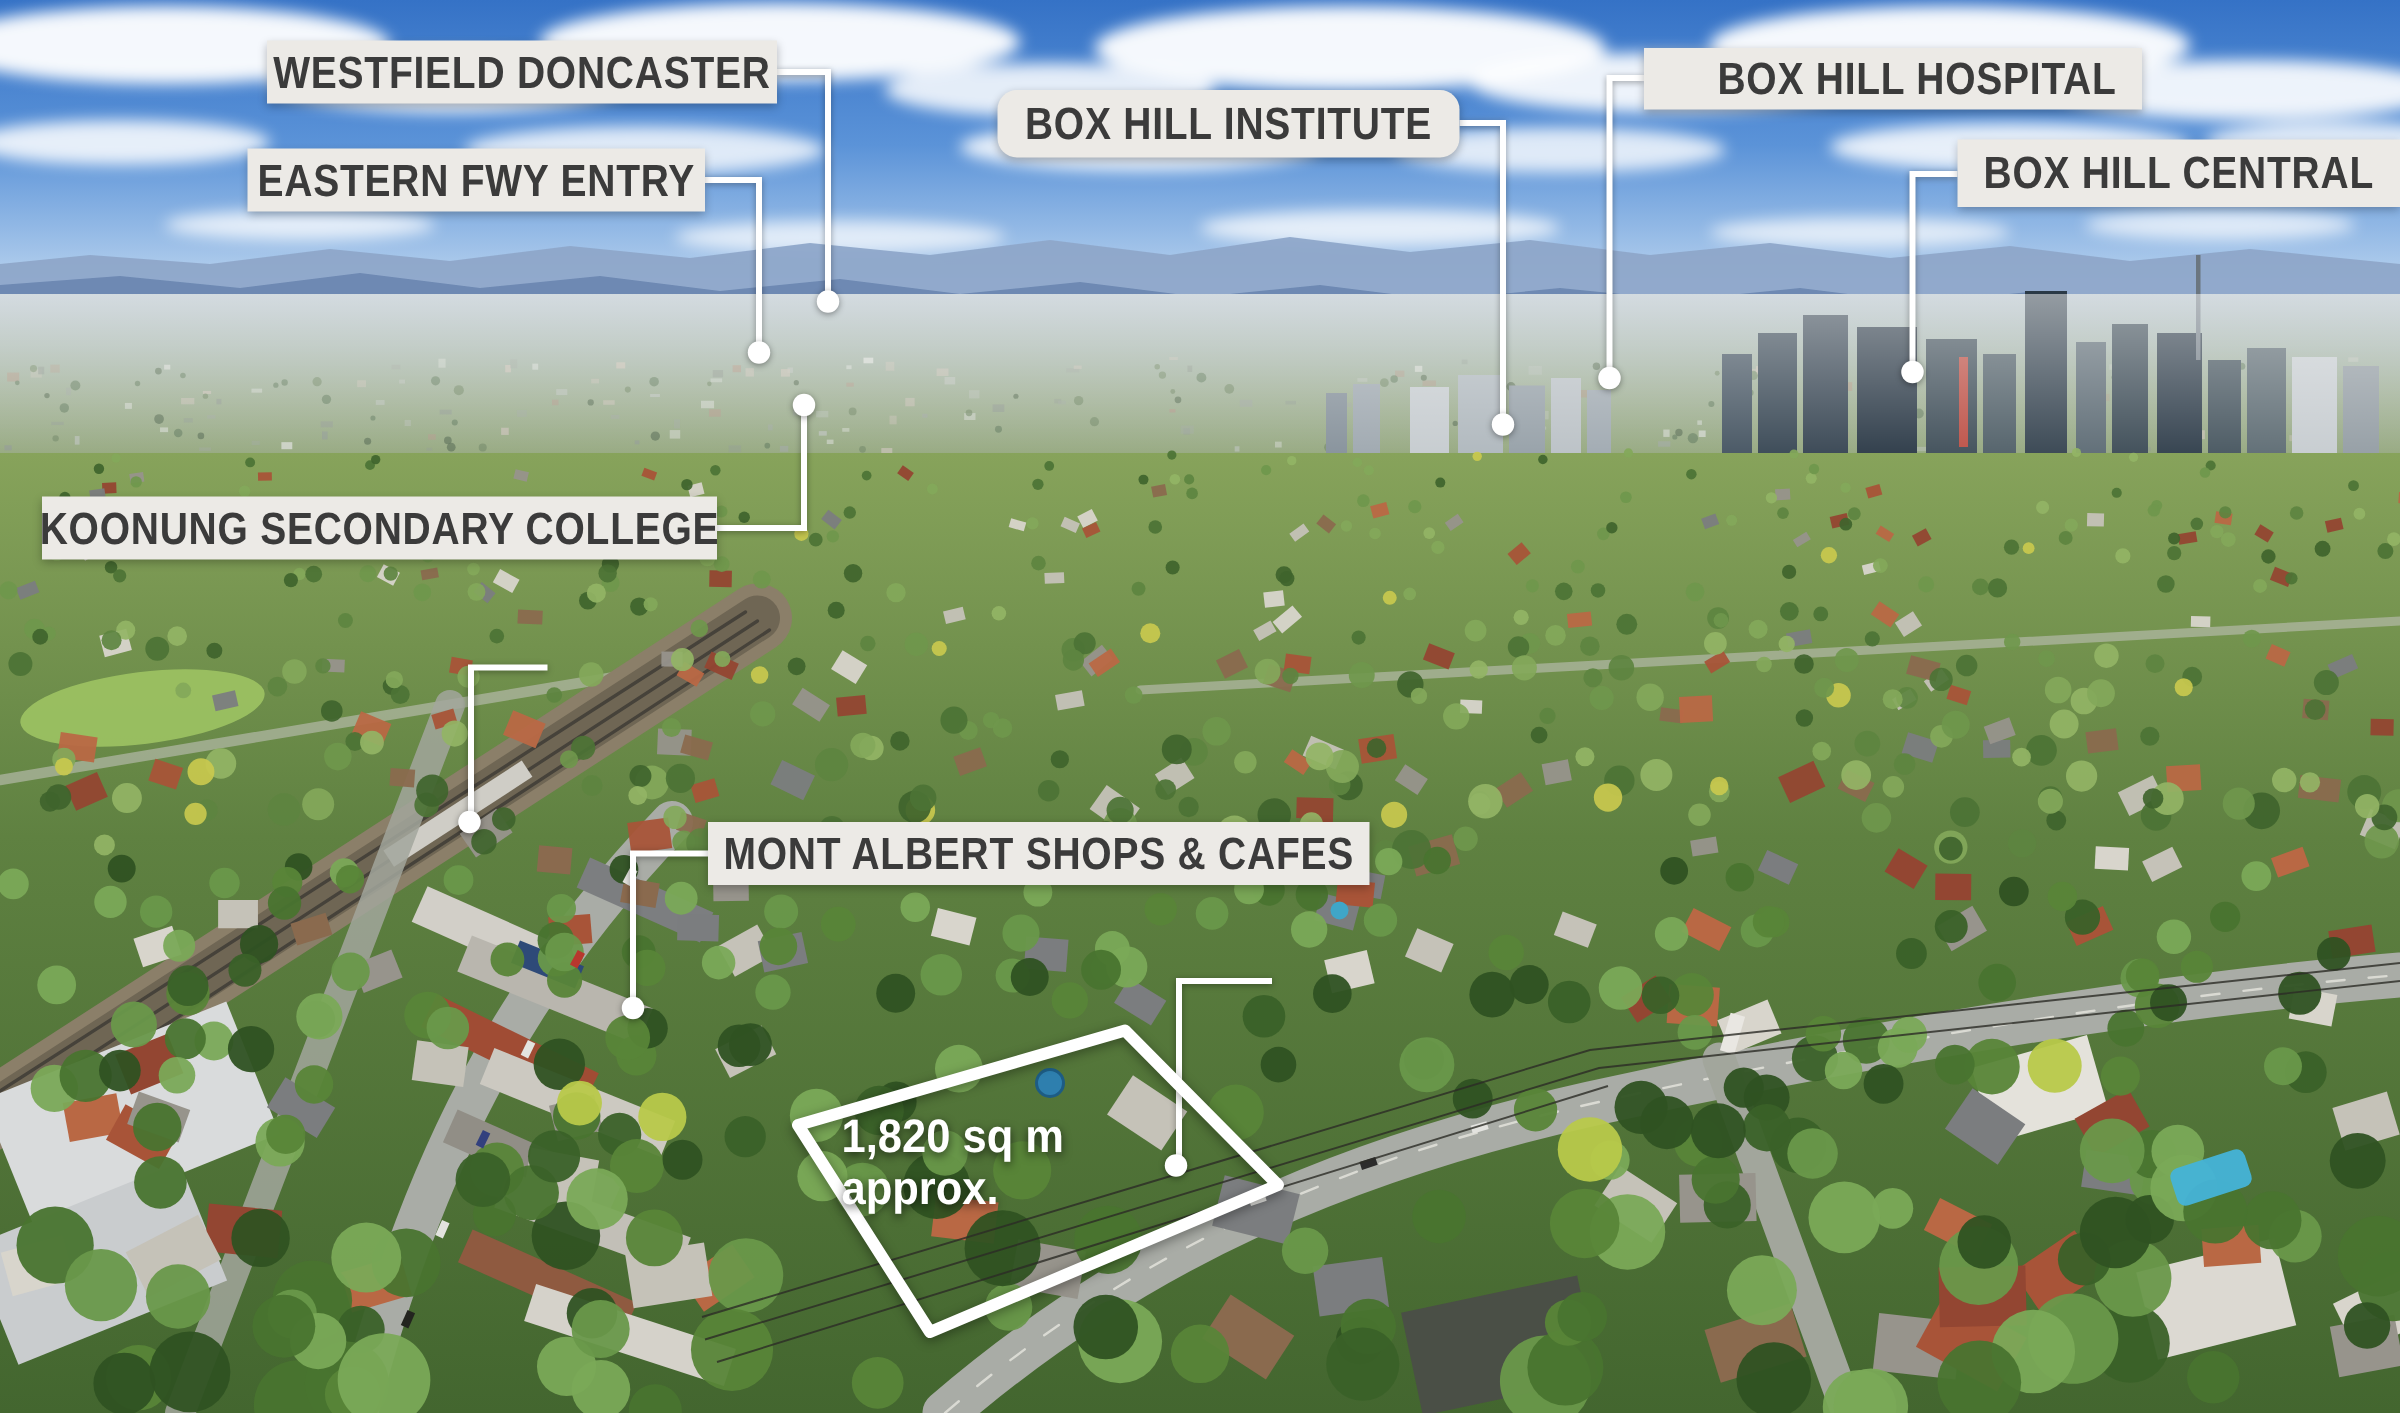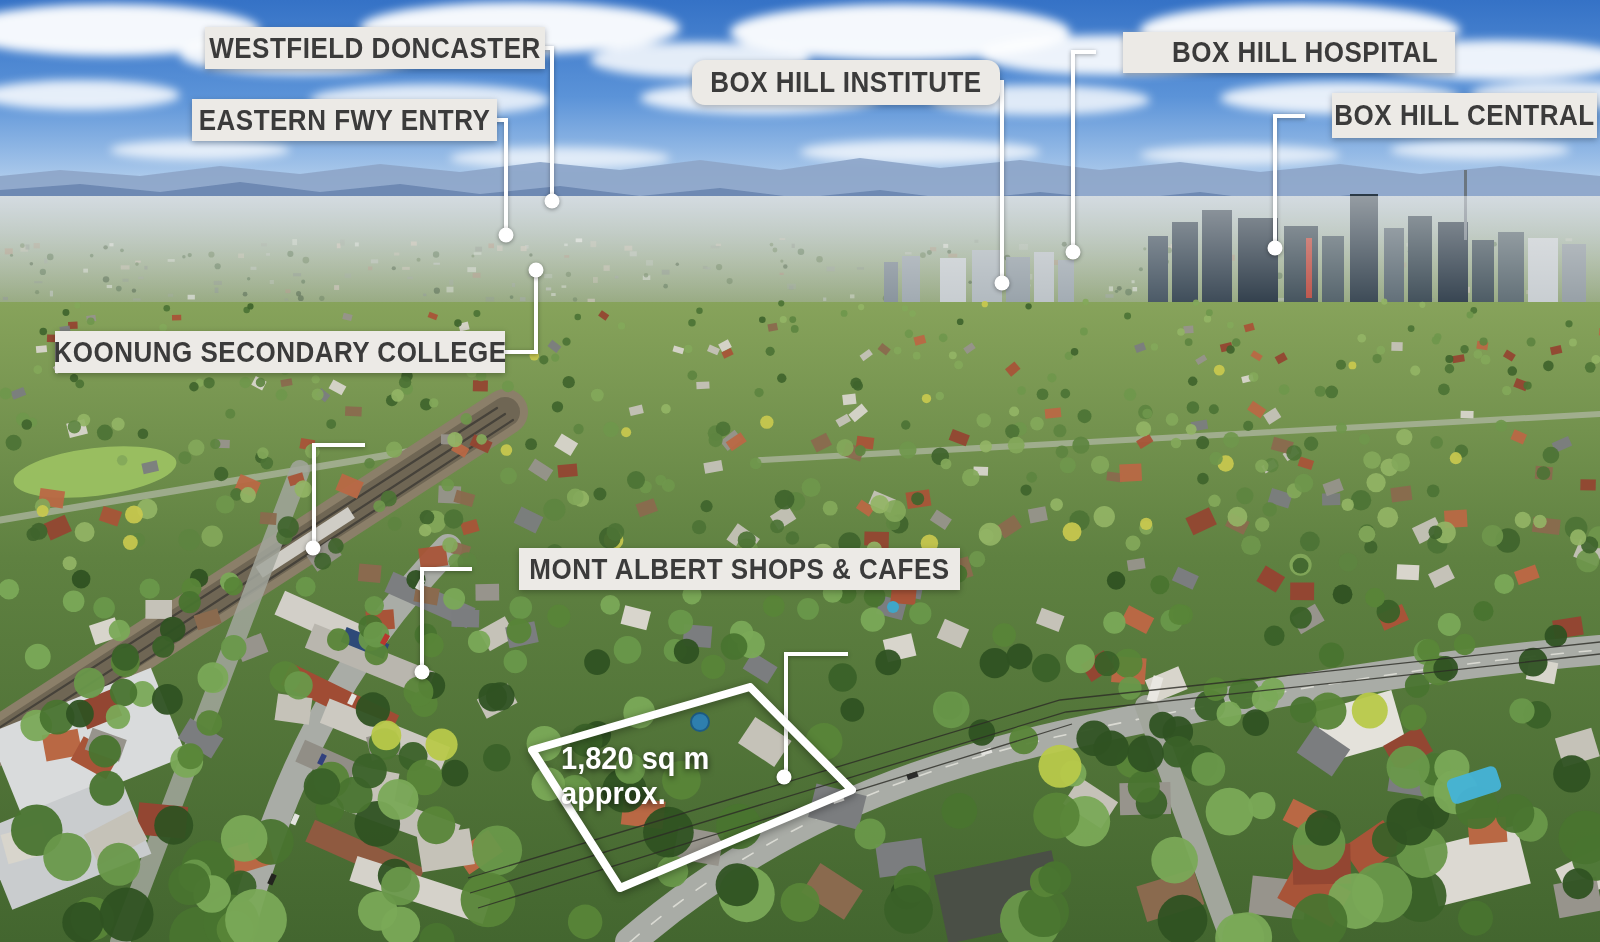--- a/index.html
+++ b/index.html
@@ -7,21 +7,21 @@
          font-family:"Liberation Sans", sans-serif;}
   svg.layer{position:absolute;left:0;top:0;}
   #annotations .line{fill:none;stroke:var(--annotation-white,#fff);stroke-width:4;
          filter:drop-shadow(0 1px 2px rgba(0,0,0,.35));}
   #annotations .dot{fill:var(--annotation-white,#fff);
          filter:drop-shadow(0 1px 2px rgba(0,0,0,.4));}
   #annotations .boundary{fill:none;stroke:var(--annotation-white,#fff);stroke-width:8;
          stroke-linejoin:round;filter:drop-shadow(0 2px 4px rgba(0,0,0,.38));}
   .lbl{position:absolute;display:flex;align-items:center;justify-content:center;
        background:var(--label-bg,#eceae6);color:var(--label-text,#3b3b3b);
-       font-weight:700;font-size:26px;box-shadow:0 2px 6px rgba(0,0,0,.28);z-index:5;margin-left:27px;}
+       font-weight:700;font-size:26px;box-shadow:0 2px 6px rgba(0,0,0,.28);z-index:5;}
   .lbl span{display:inline-block;transform:scaleY(1.16);letter-spacing:.5px;white-space:nowrap;}
   .lbl.dark{background:var(--label-dark-bg,#3f4441);color:var(--label-dark-text,#f2f1ec);font-size:27px;}
   .area-callout{position:absolute;left:561px;top:741px;width:230px;text-align:left;z-index:4;
        color:#fff;font-weight:700;font-size:29px;line-height:35px;
        text-shadow:0 2px 6px rgba(0,0,0,.65);}
   .area-callout div{transform:scaleY(1.08);}
 </style>
 </head>
 <body>
 
@@ -1225,27 +1225,27 @@
   </div>
   <div class="lbl" style="left:165px;top:99px;width:305px;height:42px;">
     <span>EASTERN FWY ENTRY</span>
   </div>
   <div class="lbl" style="left:665px;top:60px;width:308px;height:45px;border-radius:13px;">
     <span>BOX HILL INSTITUTE</span>
   </div>
   <div class="lbl" style="left:1096px;top:32px;width:300px;height:41px;padding-left:32px;">
     <span>BOX HILL HOSPITAL</span>
   </div>
-  <div class="lbl" style="left:1305px;top:93px;width:265px;height:45px;">
+  <div class="lbl" style="left:1305px;top:93px;width:295px;height:45px;">
     <span>BOX HILL CENTRAL</span>
   </div>
   <div class="lbl" style="left:28px;top:331px;width:450px;height:42px;align-items:center;">
     <span>KOONUNG SECONDARY COLLEGE</span>
   </div>
-  <div class="lbl" style="left:492px;top:548px;width:441px;height:42px;">
+  <div class="lbl" style="left:472px;top:548px;width:441px;height:42px;">
     <span>MONT ALBERT SHOPS &amp; CAFES</span>
   </div>
 
   <div class="area-callout">
     <div>1,820 sq m</div>
     <div>approx.</div>
   </div>
 
 </div>
 

